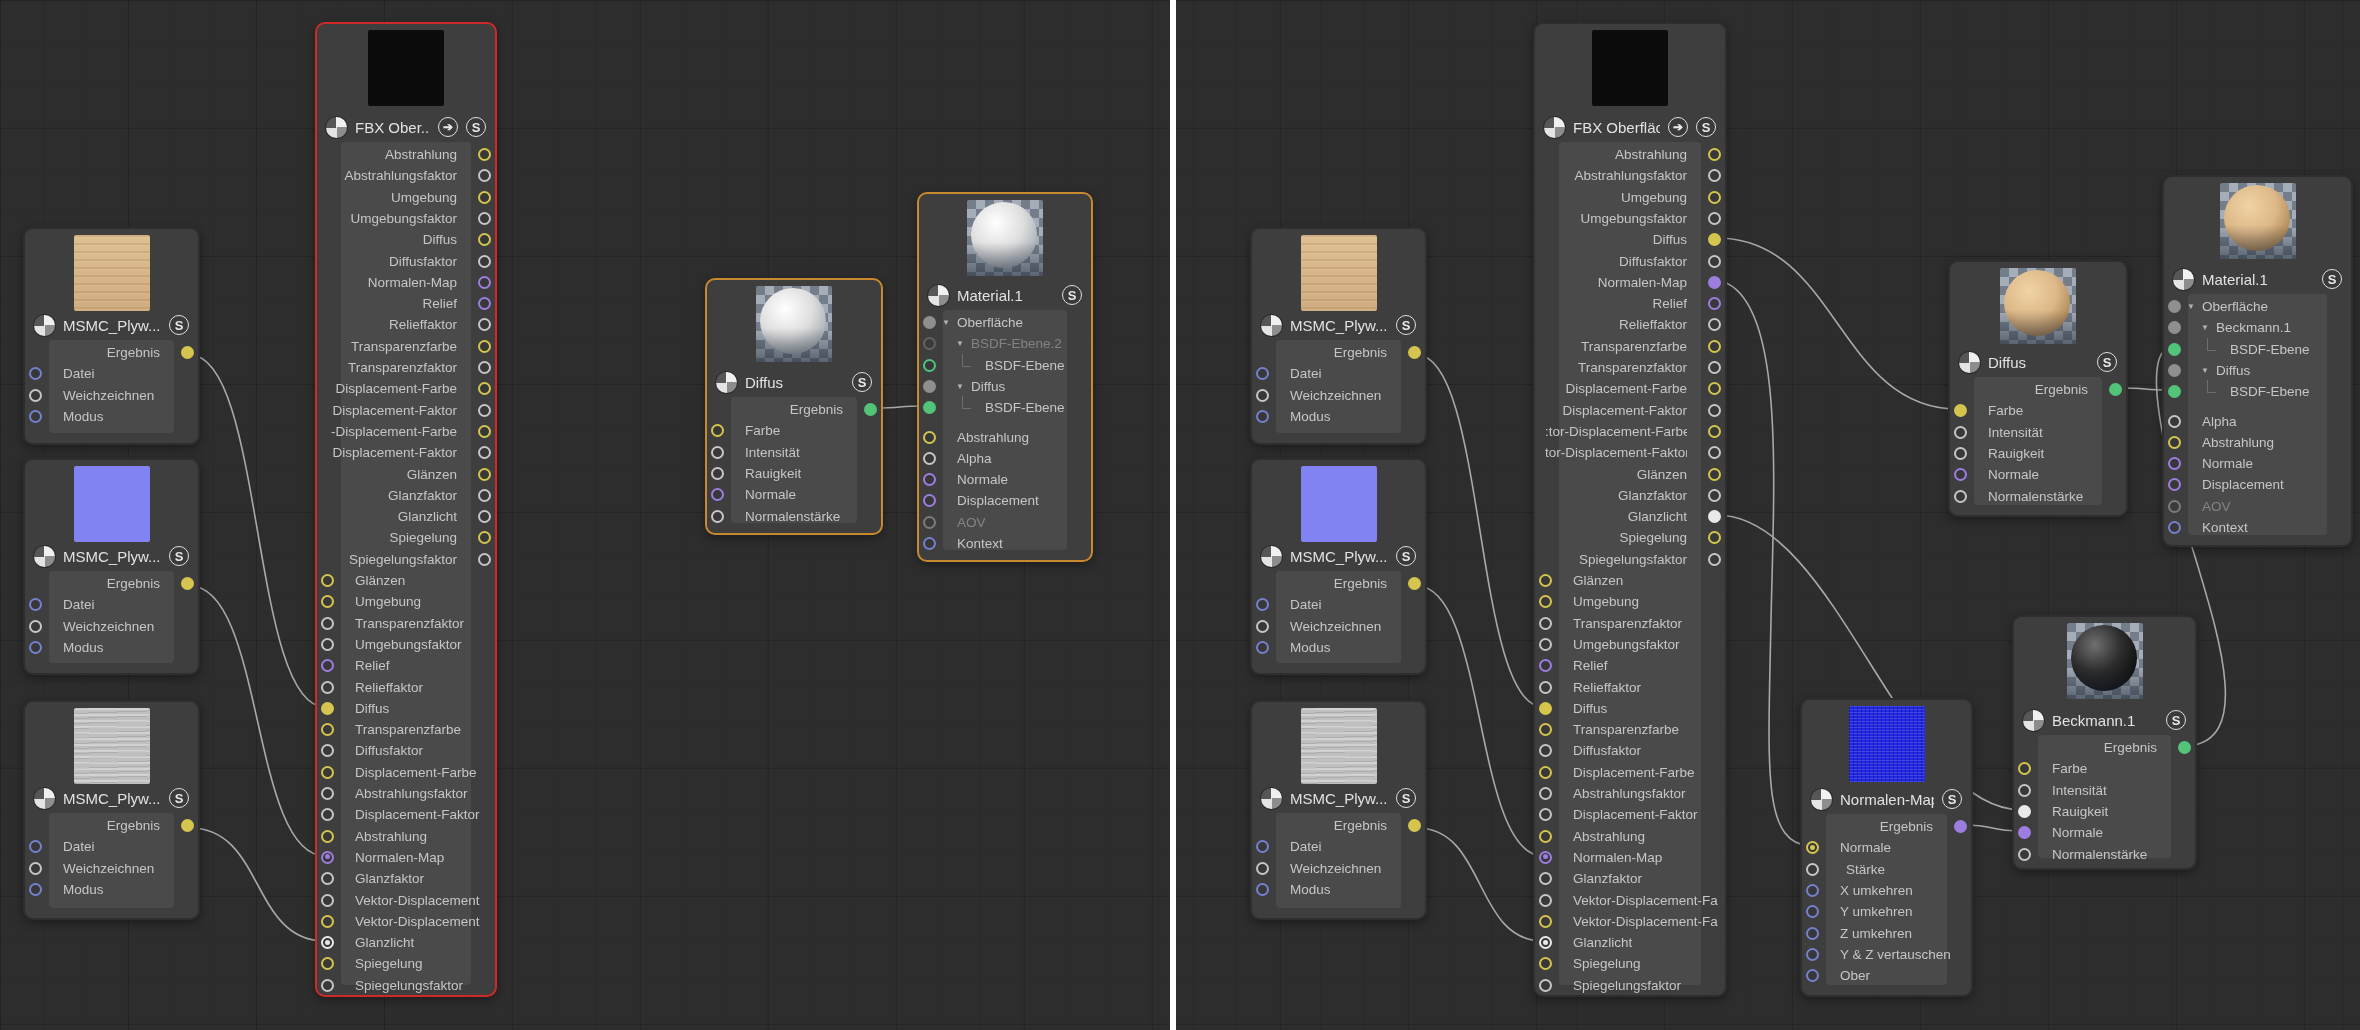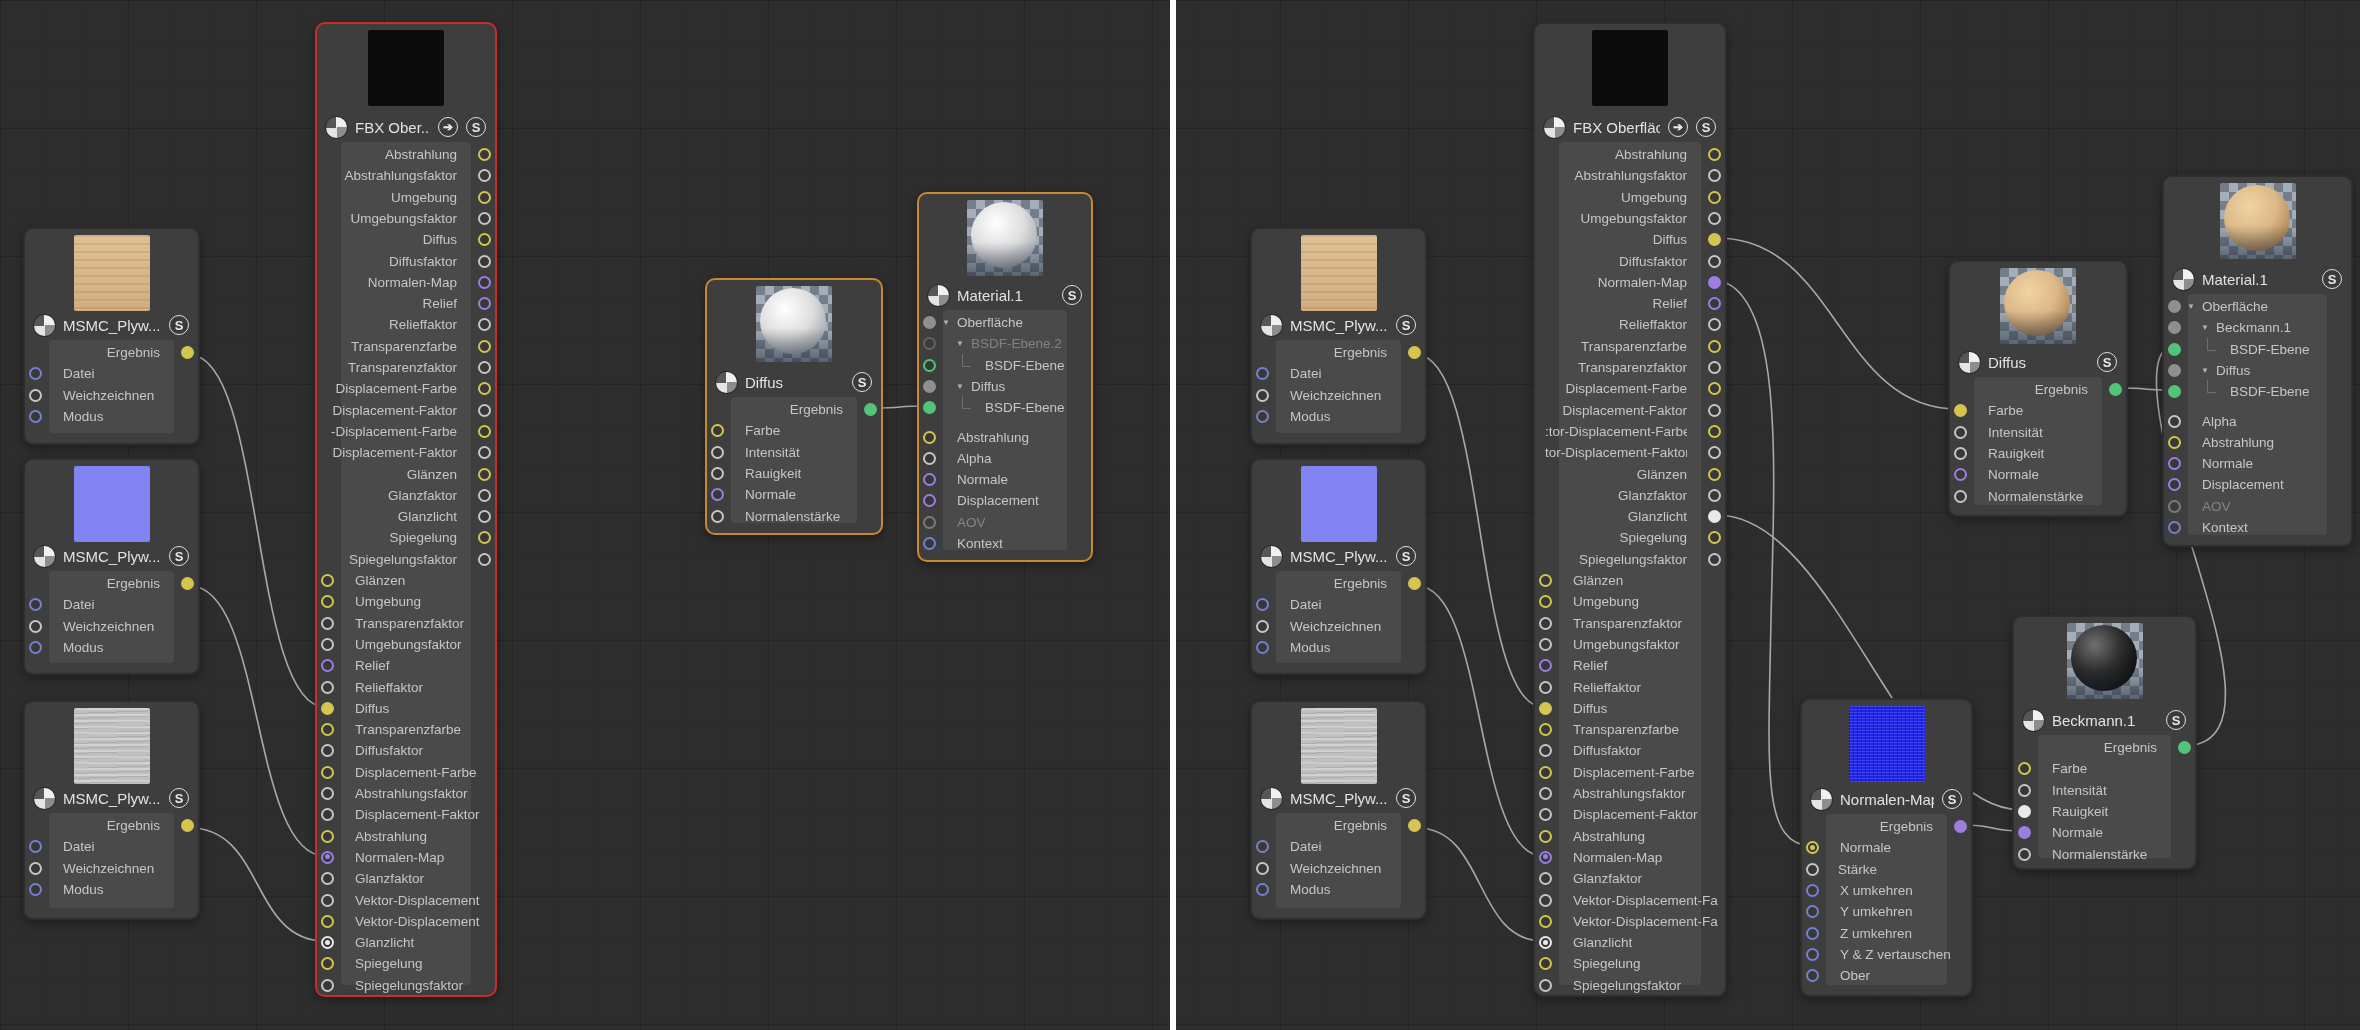--- a/index.html
+++ b/index.html
@@ -790,21 +790,21 @@
         <span class="plabel out">Ergebnis</span>
         <span class="port outp" style="background: rgb(157, 126, 224); border: 2.5px solid rgb(157, 126, 224);"></span>
       </div>
       <div class="row" style="top: 137.3px;">
         <span class="plabel" style="left: 38px;">Normale</span>
         <span class="port in dotstyle" style="border: 2.5px solid rgb(213, 197, 78);">
           <span style="position: absolute; left: 1.5px; top: 1.5px; width: 5px; height: 5px; border-radius: 50%; background: rgb(213, 197, 78);"></span>
         </span>
       </div>
       <div class="row" style="top: 158.6px;">
-        <span class="plabel" style="left: 36px;">Stärke</span>
+        <span class="plabel" style="left: 44px;">Stärke</span>
         <span class="port in" style="border: 2.5px solid rgb(198, 198, 198);"></span>
       </div>
       <div class="row" style="top: 179.9px;">
         <span class="plabel" style="left: 38px;">X umkehren</span>
         <span class="port in" style="border: 2.5px solid rgb(116, 129, 207);"></span>
       </div>
       <div class="row" style="top: 201.2px;">
         <span class="plabel" style="left: 38px;">Y umkehren</span>
         <span class="port in" style="border: 2.5px solid rgb(116, 129, 207);"></span>
       </div>

